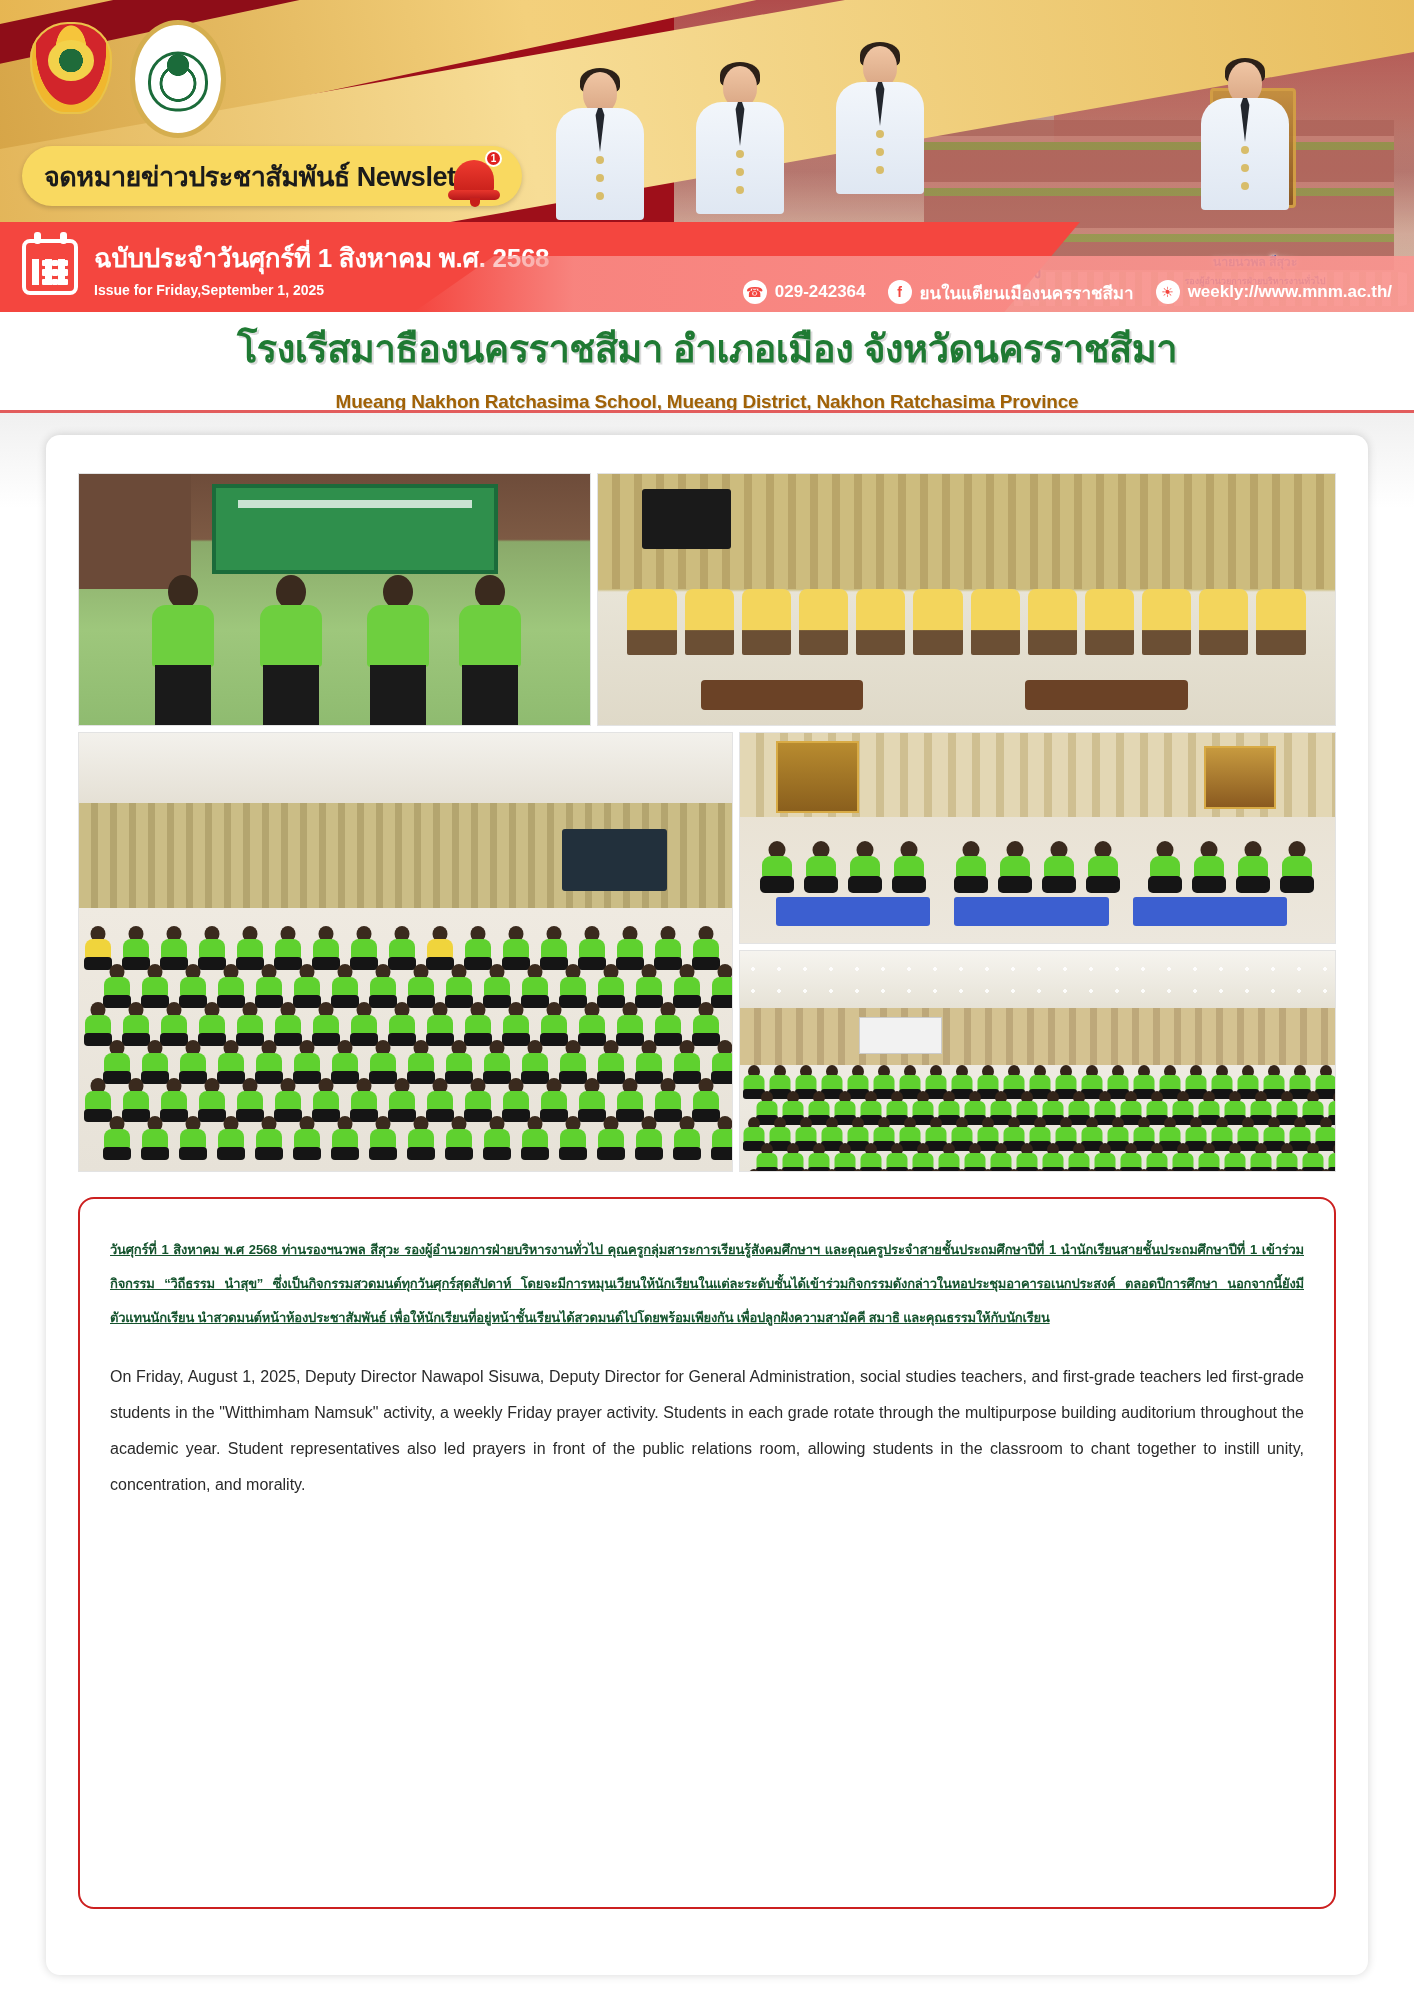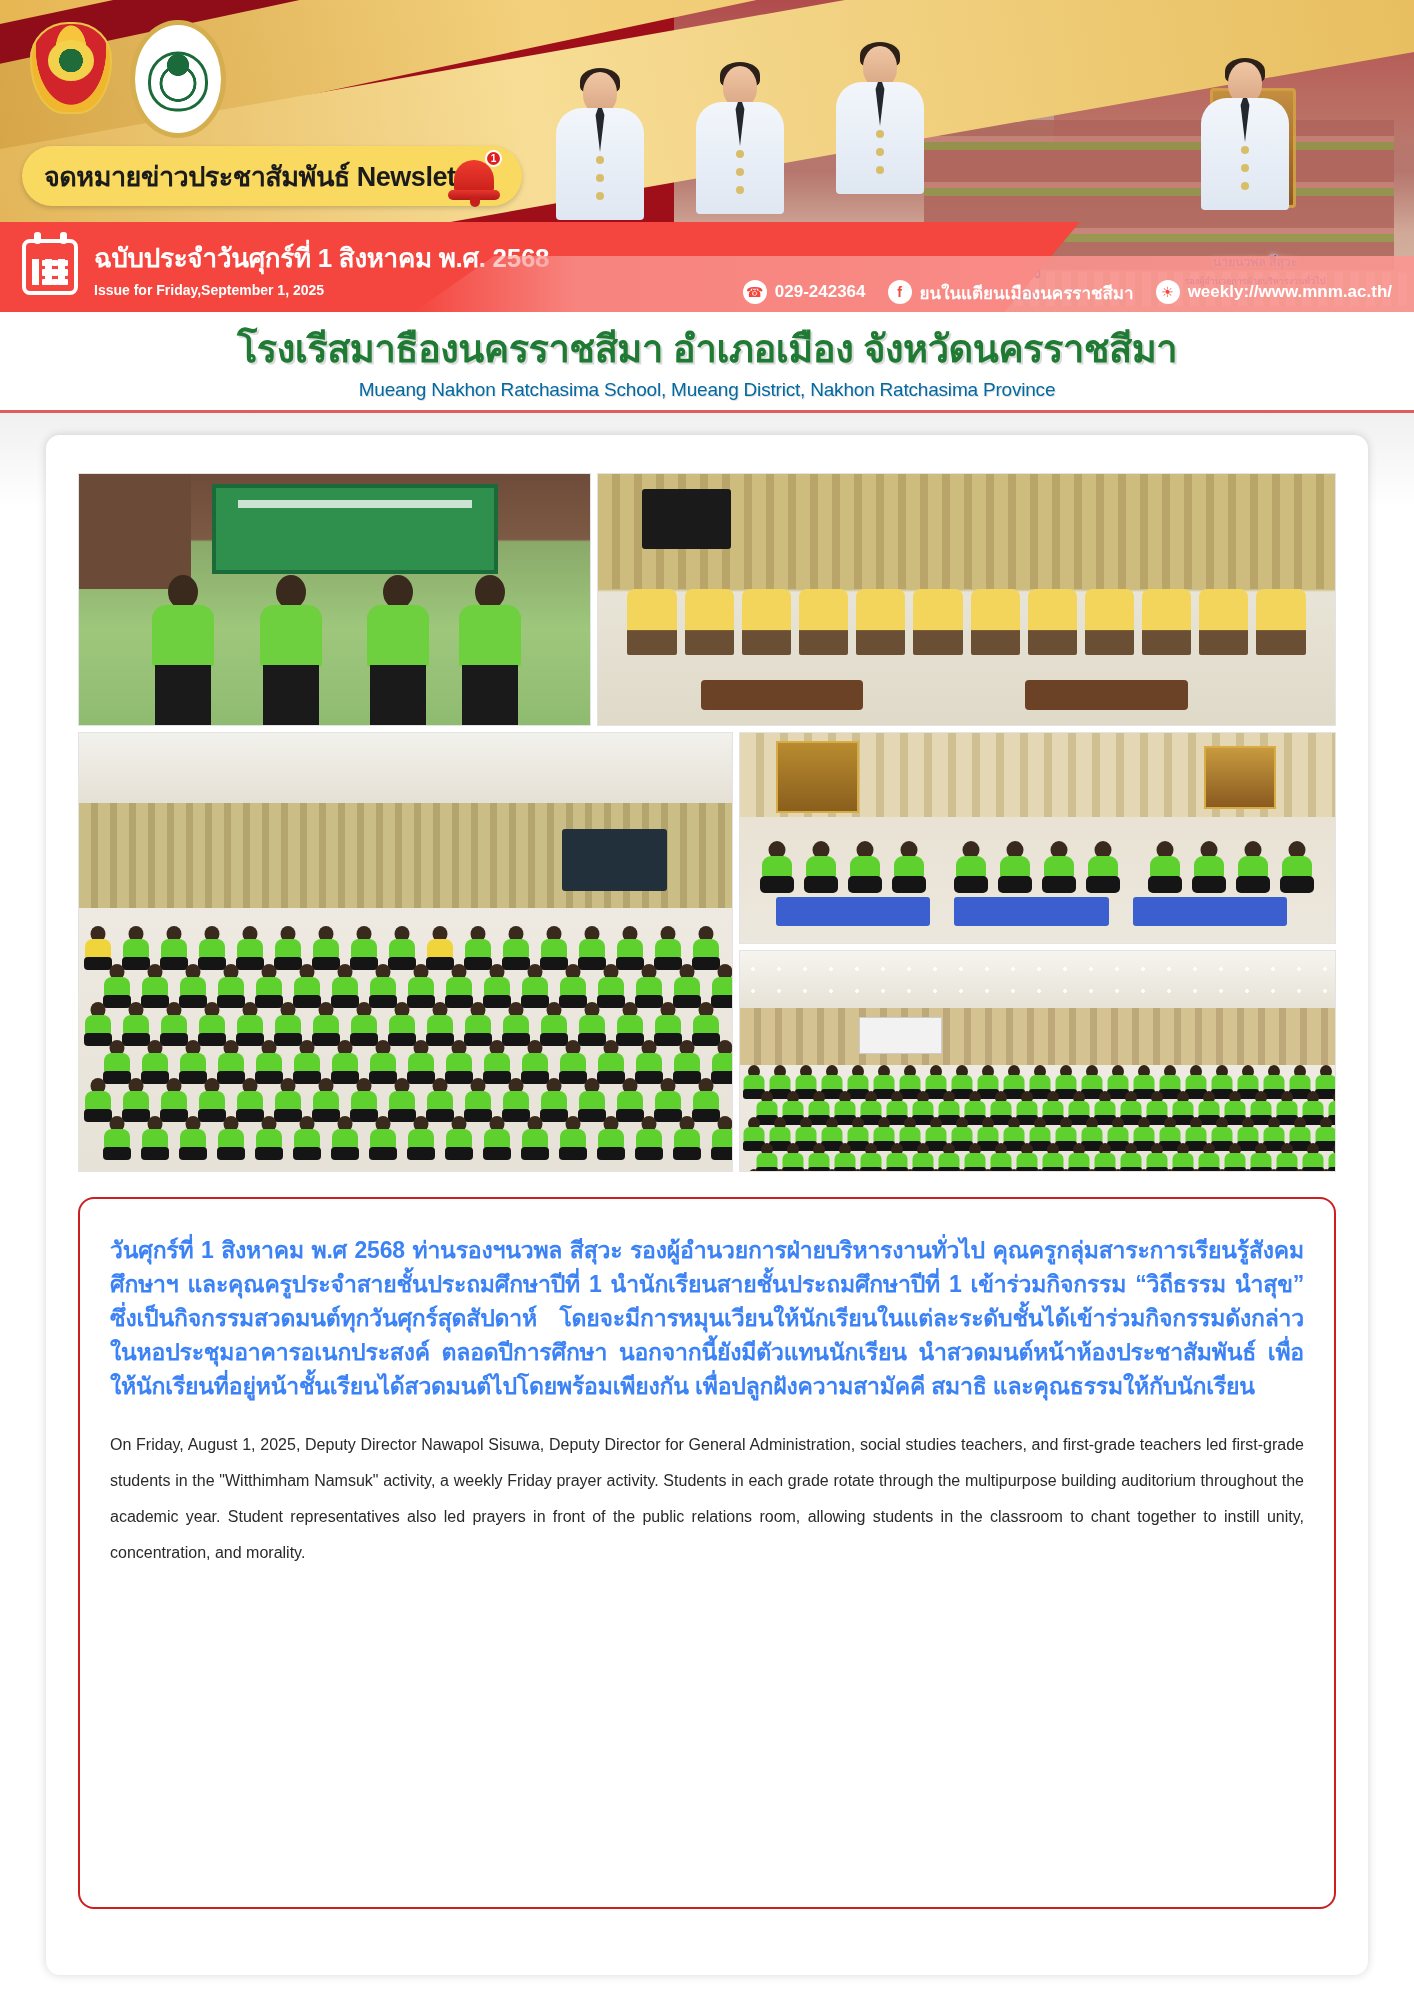--- a/index.html
+++ b/index.html
@@ -229,21 +229,21 @@
   .title-band {
     position:relative; width:1414px; height:98px; background:#fff;
     text-align:center; padding-top: 6px;
   }
   .title-th {
     font-size: 38px; font-weight: 700; color:#1f7a33;
     letter-spacing: -0.5px;
     text-shadow: 2px 2px 0 rgba(150,150,150,.35);
   }
   .title-en {
-    font-size: 19px; font-weight: 400; color:#0369a1; margin-top: 0;
+    font-size: 19px; font-weight: 700; color:#a16207; margin-top: 12px;
     letter-spacing: -0.2px;
     text-shadow: 1px 1px 0 rgba(150,150,150,.3);
   }
 
   
   .body-wrap {
     position:relative; width:1414px; height: calc(2000px - 312px - 98px);
     background: linear-gradient(180deg,#f0f0f0 0%,#ffffff 6%,#ffffff 100%);
     border-top: 3px solid #e25c5c;
   }
@@ -325,23 +325,24 @@
   .p5 .s2 .bd { position:absolute; left:50%; transform:translateX(-50%); top:10px; width:21px;height:16px;border-radius:6px 6px 2px 2px; background:#5fd12f; }
   .p5 .s2 .lg { position:absolute; left:50%; transform:translateX(-50%); top:24px; width:22px;height:10px;border-radius:3px; background:#141414; }
 
   
   .textbox {
     position:absolute; left:32px; top: 762px; width: 1258px; height: 712px;
     border: 2px solid #cc2020; border-radius: 16px;
     padding: 34px 30px 20px 30px;
   }
   .para-th {
-    font-size: 23px; line-height: 34px; color:#3b82f6;
+    font-size: 13px; line-height: 34px; color:#14532d;
     font-weight: 700; letter-spacing:-0.2px;
     text-align: justify;
+    text-decoration: underline;
   }
   .para-en {
     font-size: 16px; line-height: 36px; color:#2a2a2a;
     margin-top: 24px; text-align: justify;
   }
 
   
   .contact {
     position:absolute; right: 0; top: 272px; width: 860px; height: 40px;
     display:flex; align-items:center; justify-content:flex-end;

